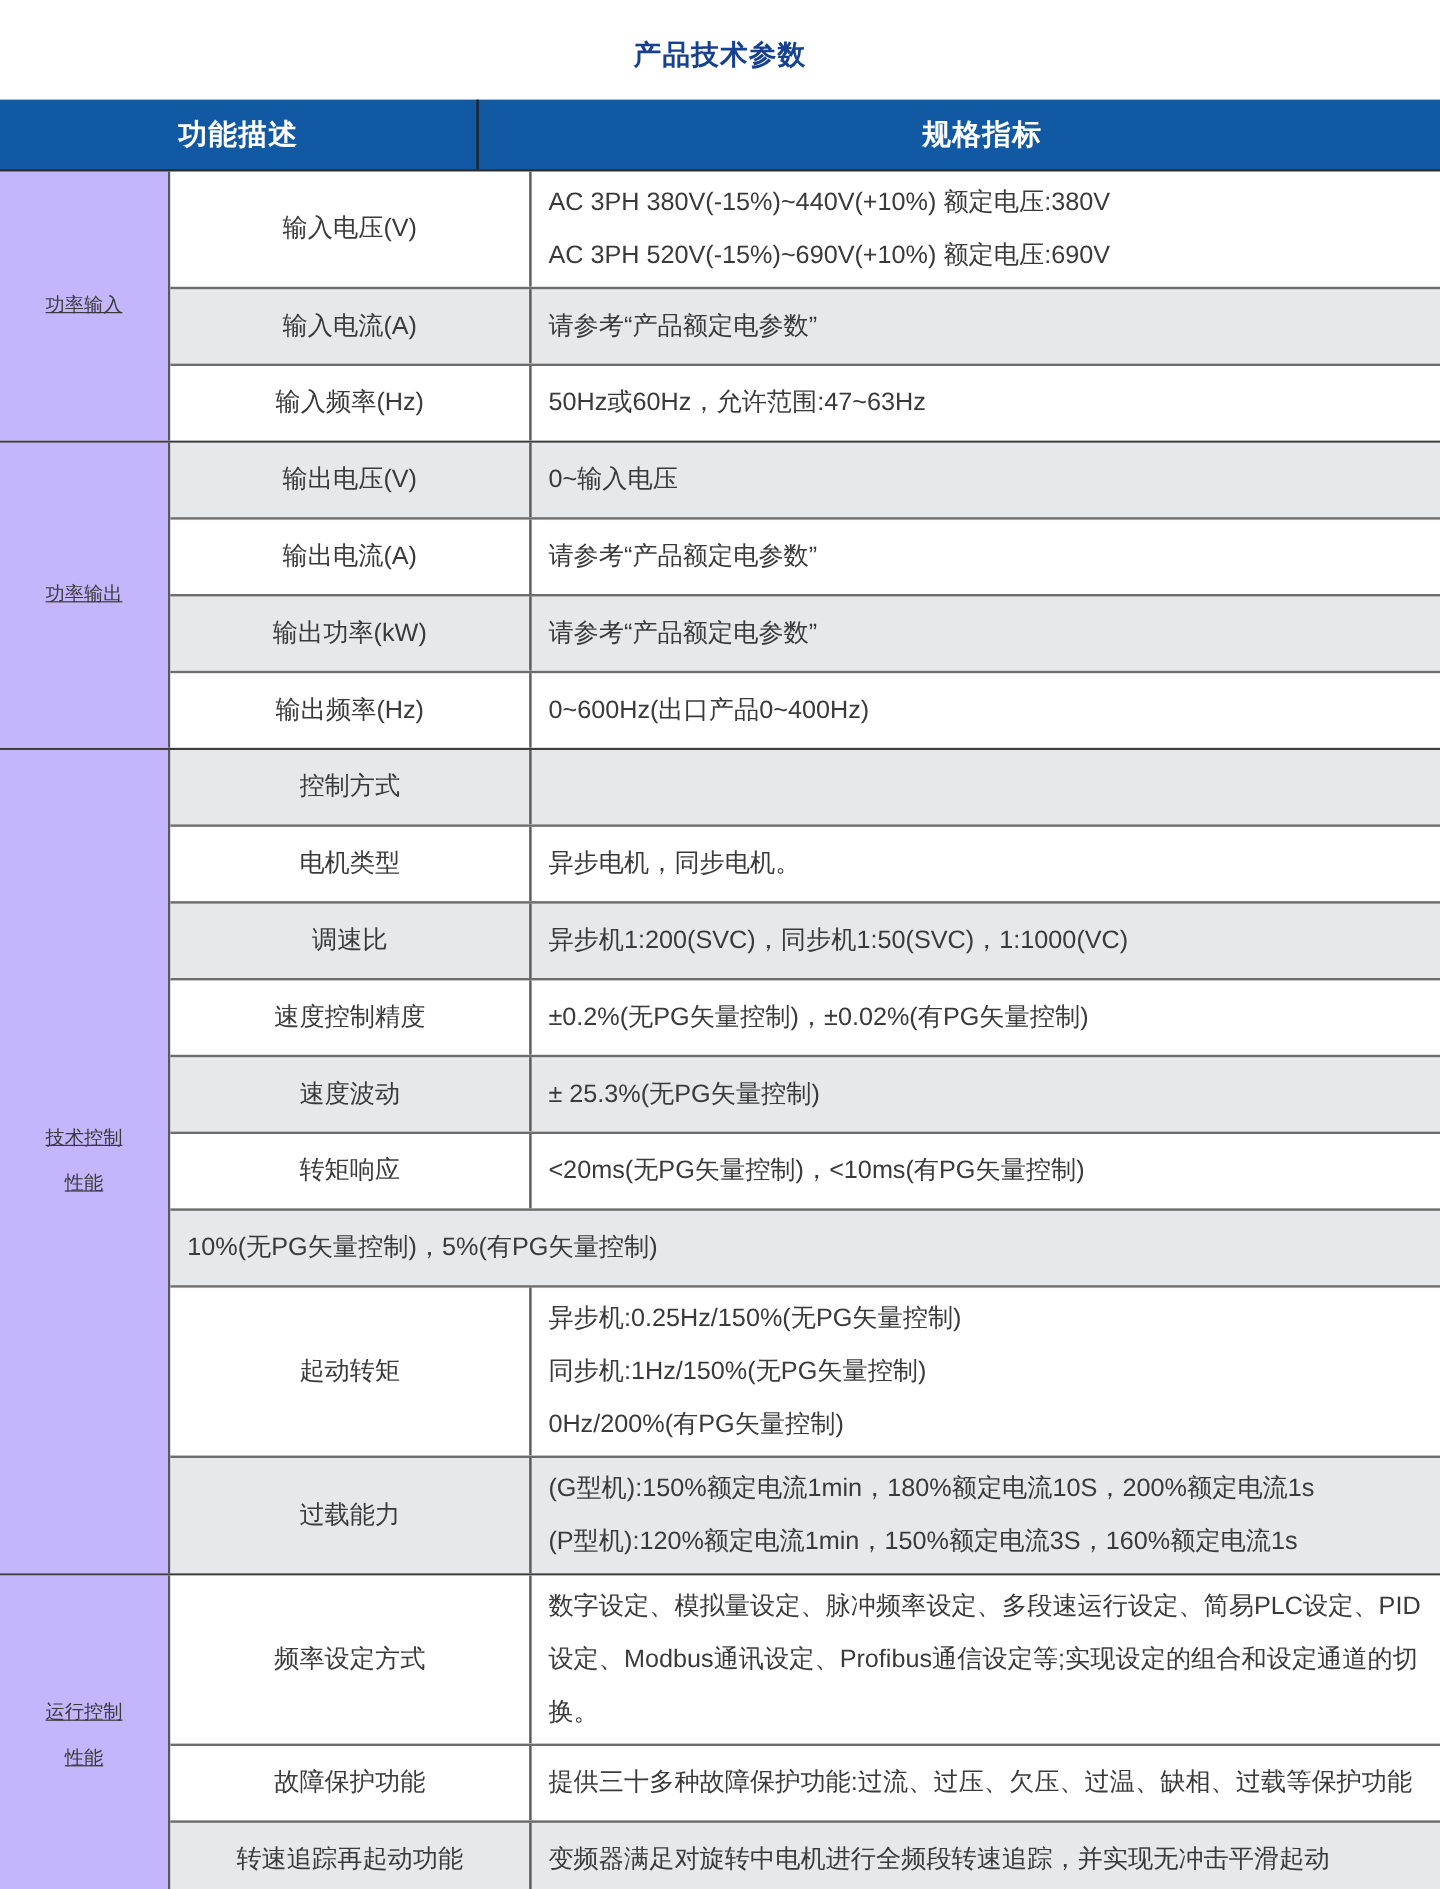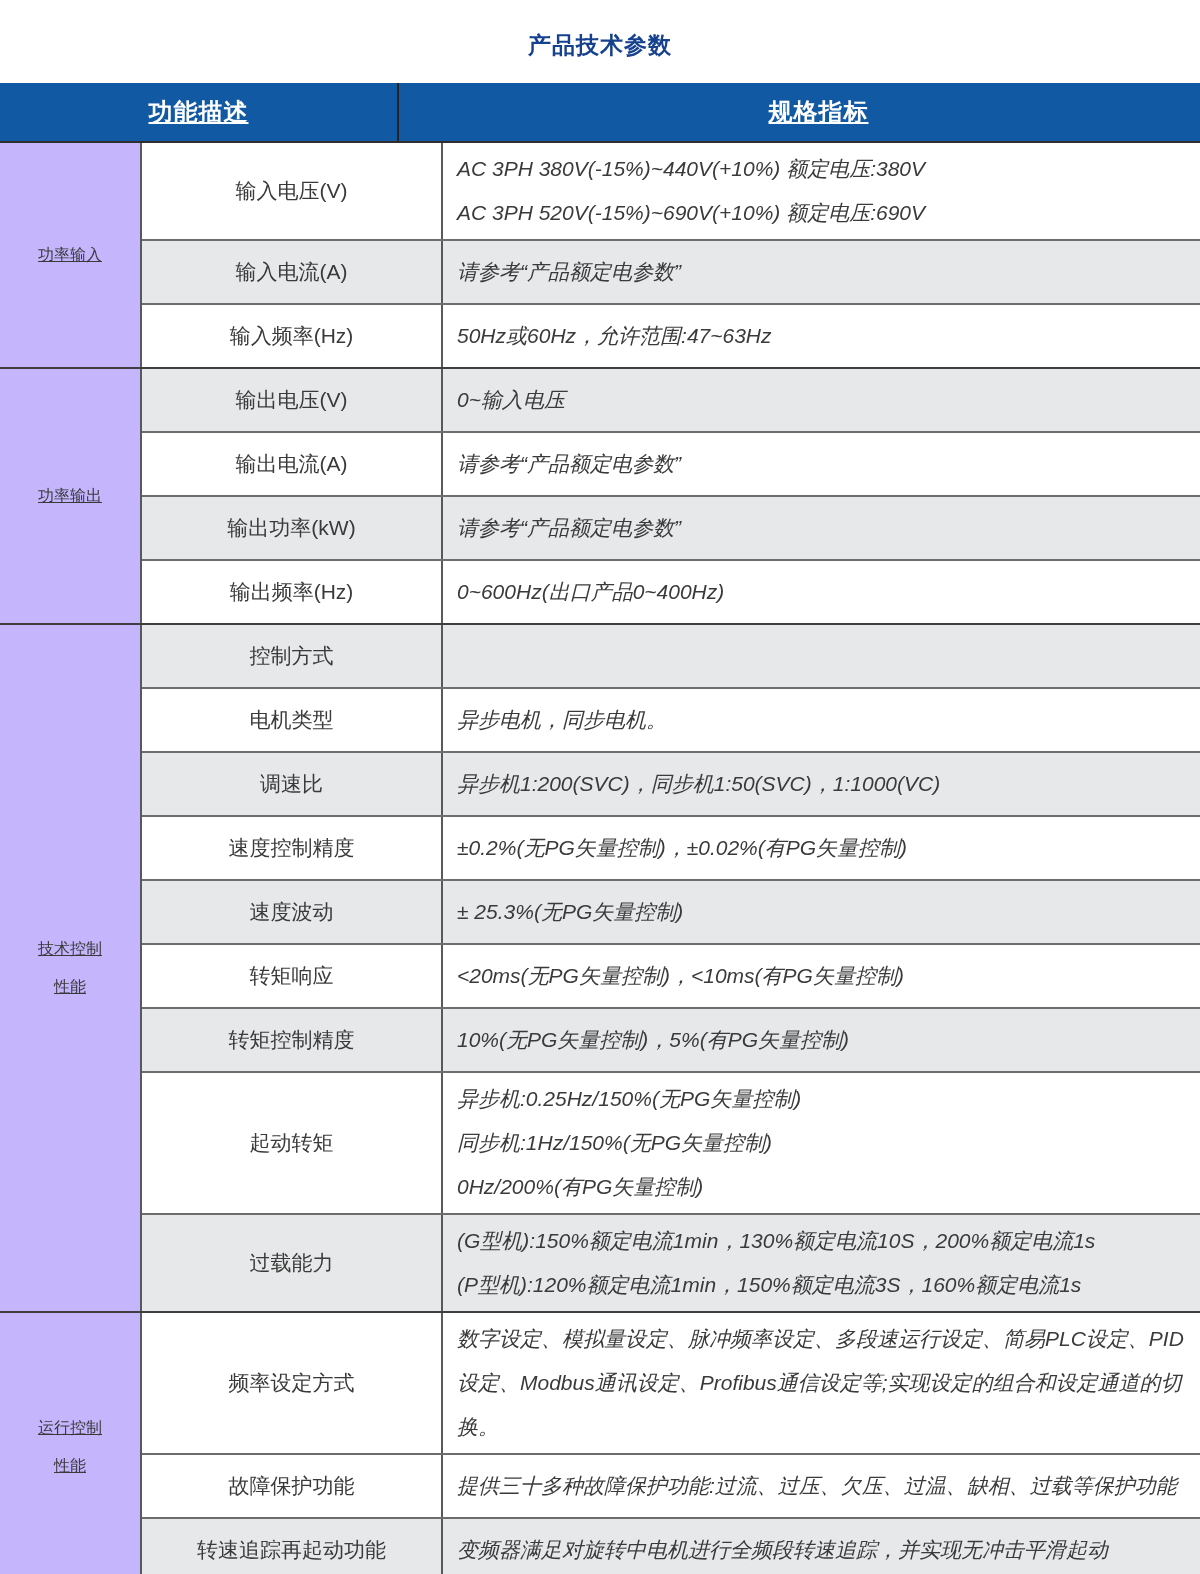--- a/index.html
+++ b/index.html
@@ -34,21 +34,20 @@
     border-bottom: 2px solid #2e2e2e;
   }
   .th {
     display: flex;
     align-items: center;
     justify-content: center;
     color: #ffffff;
     font-size: 24px;
     font-weight: bold;
     letter-spacing: 1px;
-    text-decoration: underline;
   }
   .th-left  { width: 397px; border-right: 2px solid #242424; }
   .th-right { flex: 1; padding-left: 38px; }
 
   
   .section { display: flex; }
   .section + .section { border-top: 2px solid #3e3e3e; }
 
   .group {
     width: 140px;
@@ -85,21 +84,20 @@
 
   .value {
     flex: 1;
     display: flex;
     align-items: center;
     font-size: 21px;
     line-height: 44px;
     padding: 4px 0 4px 14px;
     white-space: pre-line;
     box-sizing: border-box;
-    font-style: italic;
   }
 </style>
 </head>
 <body>
 
 <div class="page-title">产品技术参数</div>
 
 <div class="spec-table">
 
   <div class="thead">
@@ -169,32 +167,31 @@
       </div>
       <div class="row alt">
         <div class="label">速度波动</div>
         <div class="value">± 25.3%(无PG矢量控制)</div>
       </div>
       <div class="row">
         <div class="label">转矩响应</div>
         <div class="value">&lt;20ms(无PG矢量控制)，&lt;10ms(有PG矢量控制)</div>
       </div>
       <div class="row alt">
-        <div class="label">转矩控制精度</div>
         <div class="value">10%(无PG矢量控制)，5%(有PG矢量控制)</div>
       </div>
       <div class="row">
         <div class="label">起动转矩</div>
         <div class="value">异步机:0.25Hz/150%(无PG矢量控制)
 同步机:1Hz/150%(无PG矢量控制)
 0Hz/200%(有PG矢量控制)</div>
       </div>
       <div class="row alt">
         <div class="label">过载能力</div>
-        <div class="value">(G型机):150%额定电流1min，130%额定电流10S，200%额定电流1s
+        <div class="value">(G型机):150%额定电流1min，180%额定电流10S，200%额定电流1s
 (P型机):120%额定电流1min，150%额定电流3S，160%额定电流1s</div>
       </div>
     </div>
   </div>
 
   <div class="section">
     <div class="group">运行控制
 性能</div>
     <div class="rows">
       <div class="row">

